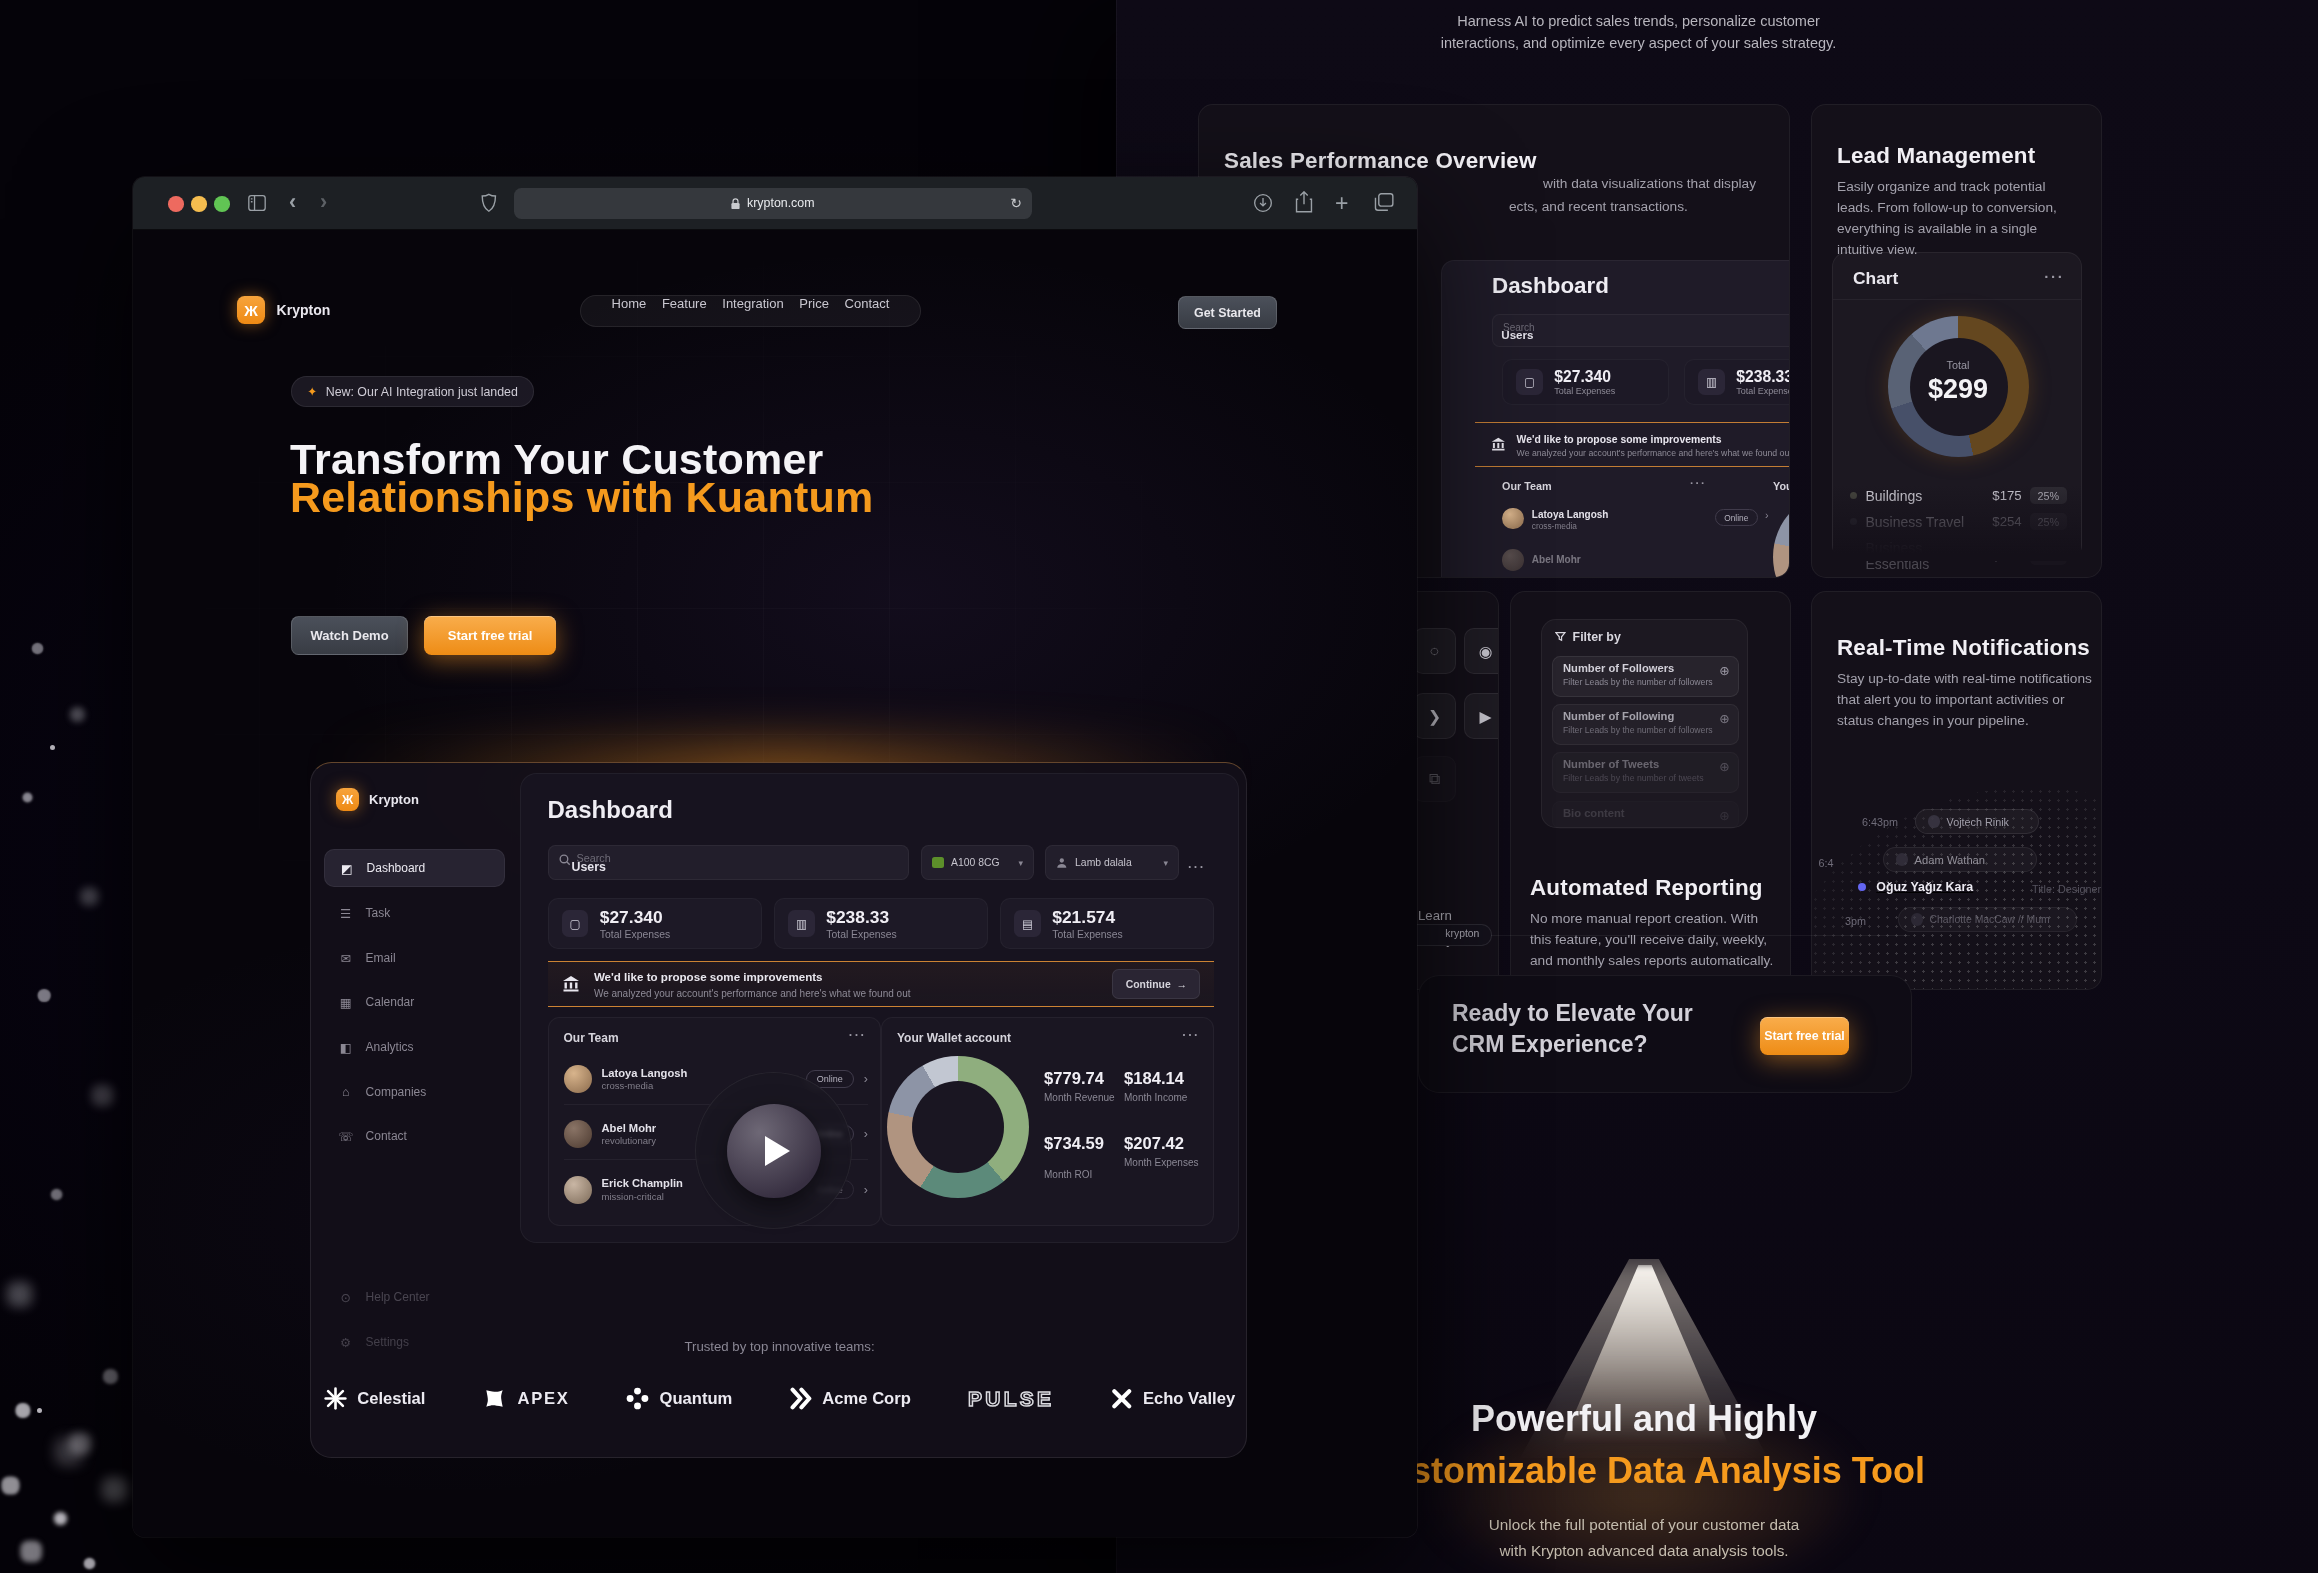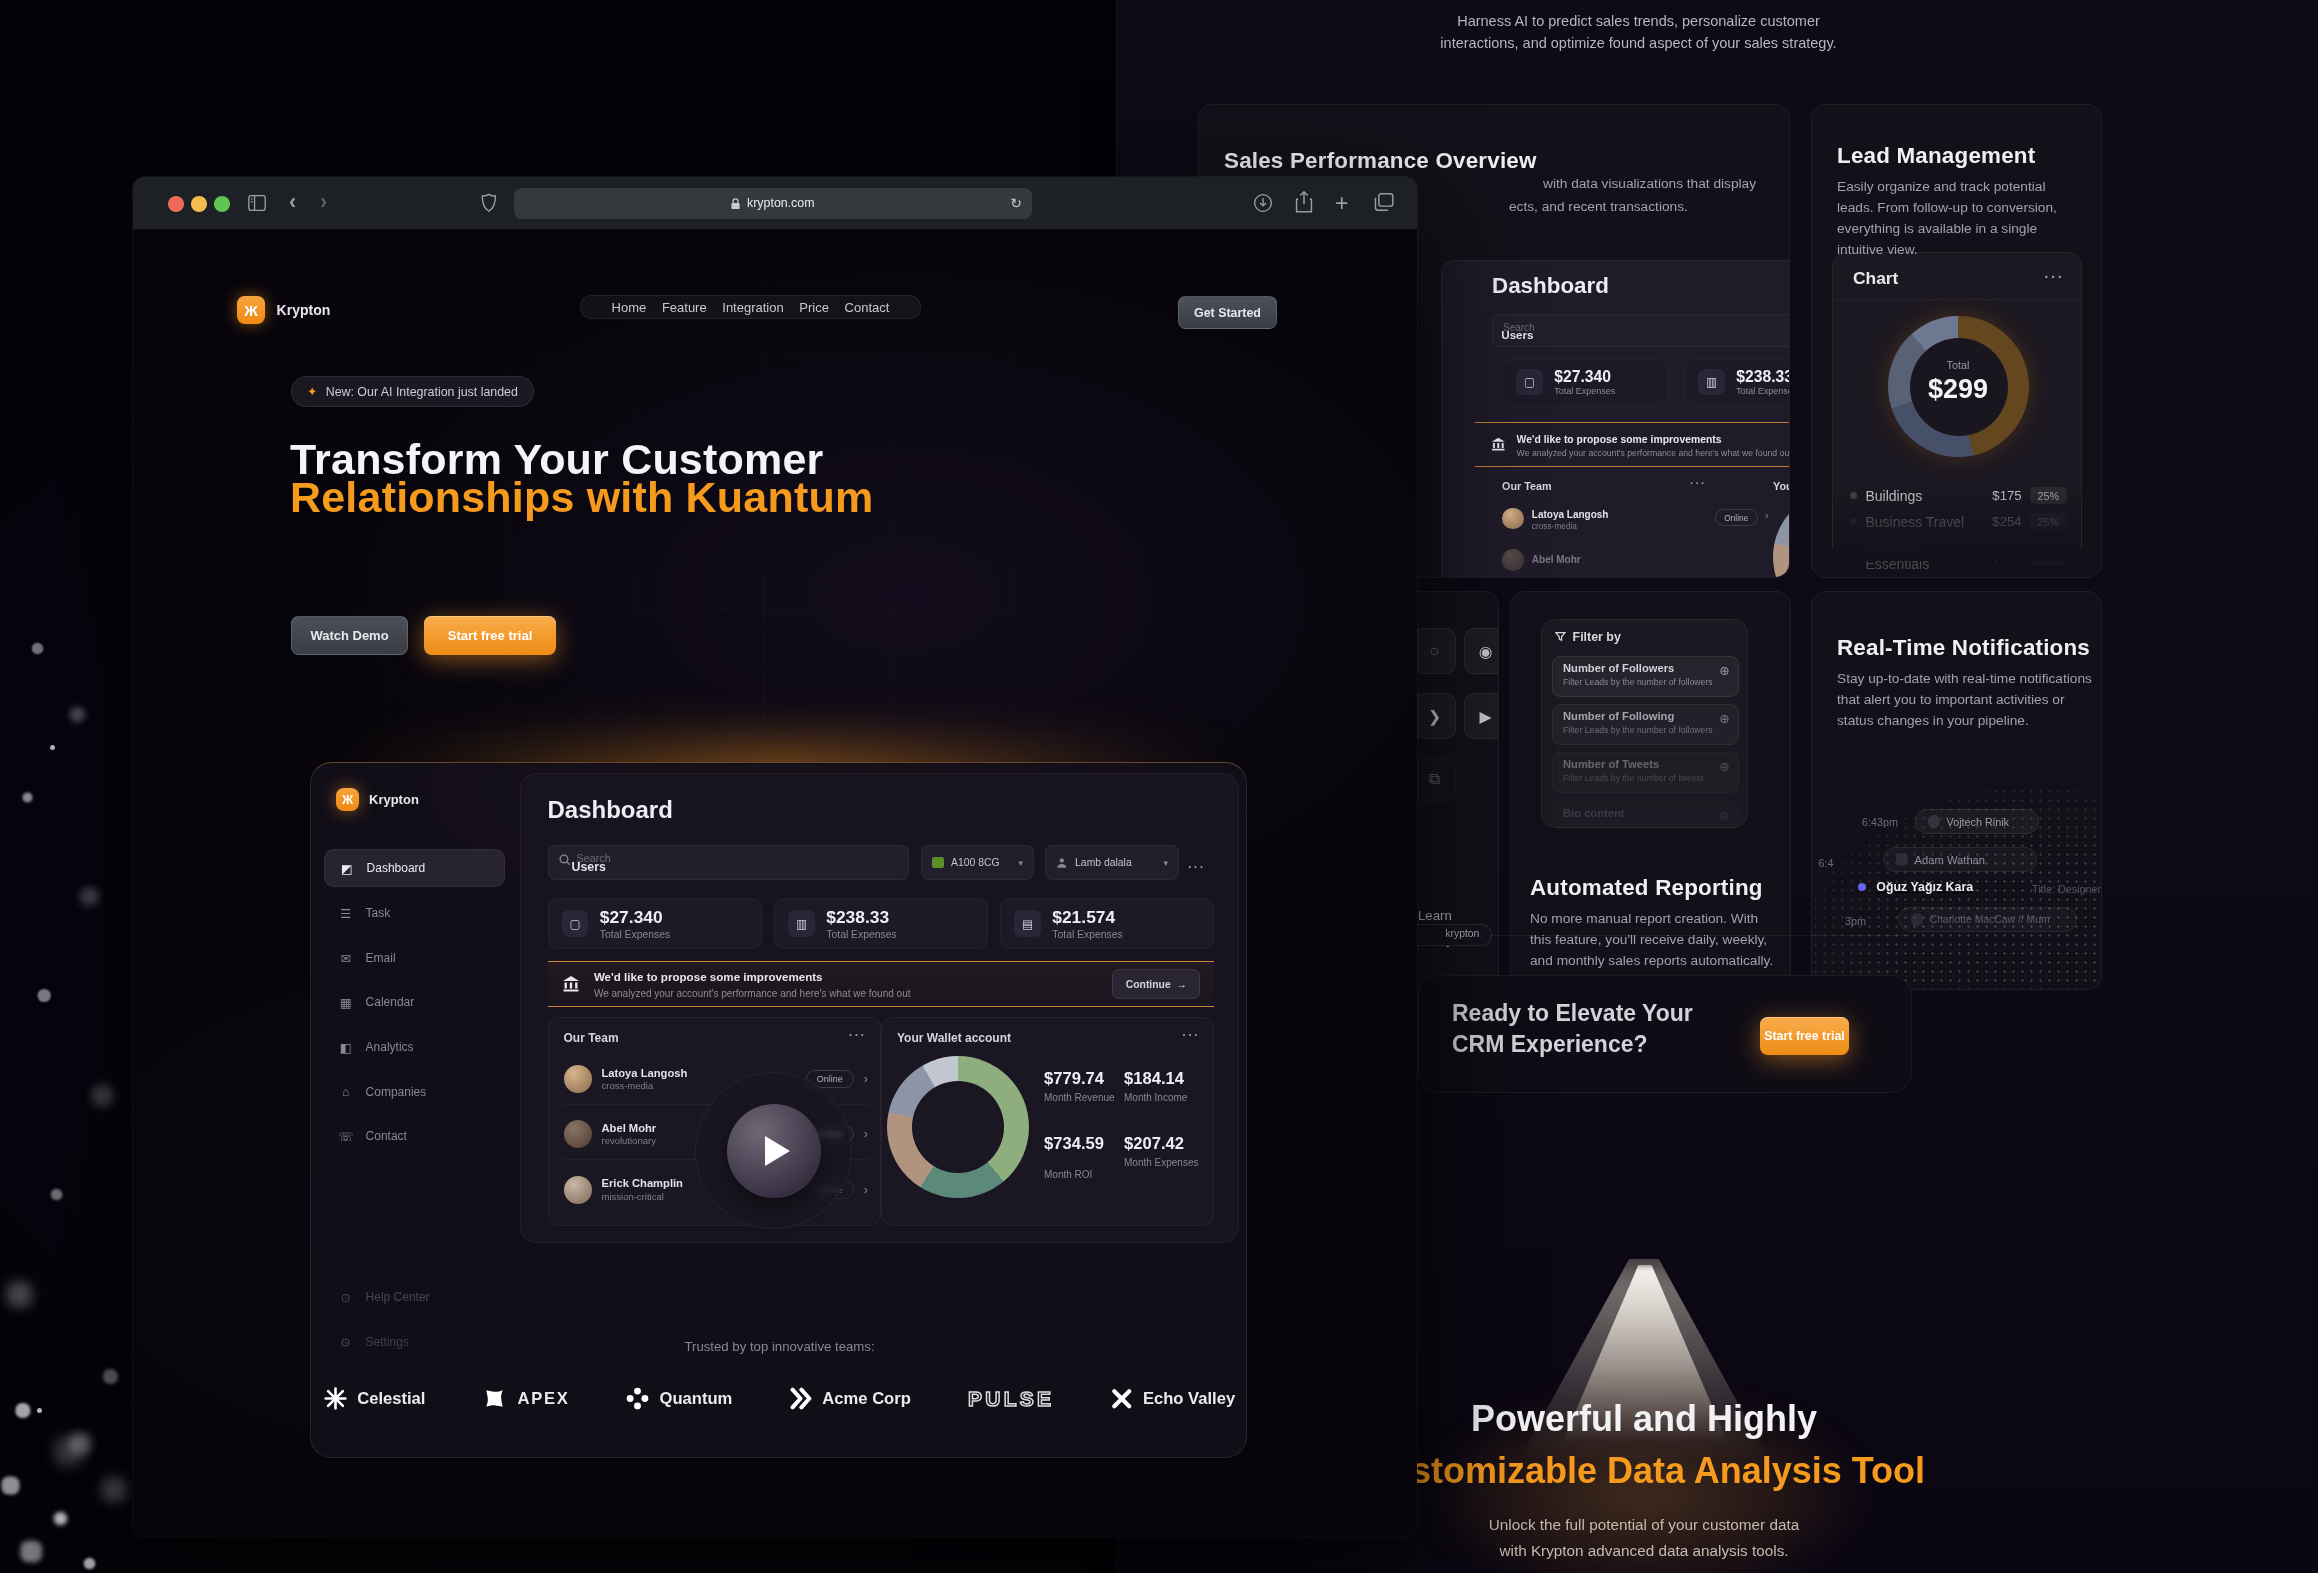--- a/index.html
+++ b/index.html
@@ -83,23 +83,23 @@
   .viewport{position:relative;height:1307px;overflow:hidden;
     background:radial-gradient(828px 497px at 60% 28%, rgba(120,80,180,.10), transparent 70%),
                radial-gradient(662px 414px at 25% 75%, rgba(90,60,140,.06), transparent 70%), #07050b;}
   .viewport::before{content:"";position:absolute;inset:0;pointer-events:none;
     background-image:linear-gradient(rgba(255,255,255,.05) 0.8px, transparent 0.8px),
                      linear-gradient(90deg, rgba(255,255,255,.05) 0.8px, transparent 0.8px);
     background-size:126px 126px;opacity:.5;
     -webkit-mask-image:radial-gradient(787px 621px at 44% 32%, #000, transparent 78%);
     mask-image:radial-gradient(787px 621px at 44% 32%, #000, transparent 78%);}
 
-  .nav-pill{position:absolute;left:447px;top:65px;width:341px;height:24px;border-radius:18px;
+  .nav-pill{position:absolute;left:447px;top:65px;width:341px;height:32px;border-radius:18px;
     background:rgba(255,255,255,.05);border:0.8px solid rgba(255,255,255,.08);
-    display:flex;align-items:center;justify-content:space-evenly;padding:0 15px;}
+    display:flex;align-items:flex-start;justify-content:space-evenly;padding:0 15px;}
   .nav-link{color:#c9c7d0;font-size:13px;}
   .btn{display:flex;align-items:center;justify-content:center;border-radius:7.5px;font-weight:600;}
   .btn-dark{background:linear-gradient(180deg,#4b505a,#383c44);border:0.8px solid rgba(255,255,255,.14);color:#e9e8ed;}
   .btn-orange{background:linear-gradient(180deg,#f9ad4c,#ee8c15);color:#fff;
     box-shadow:0 5px 25px rgba(244,150,40,.5), inset 0 0.8px 0 rgba(255,255,255,.4);}
   .logo-sq{display:flex;align-items:center;justify-content:center;border-radius:7.5px;
     background:linear-gradient(180deg,#f7a43c,#ee8a14);color:#fff;font-weight:900;box-shadow:0 0 15px rgba(244,150,40,.5);}
 
   .badge{position:absolute;left:158px;top:146px;height:31px;border-radius:15.7px;display:flex;align-items:center;gap:8.3px;
     padding:0 15px;background:rgba(44,40,54,.55);border:0.8px solid rgba(255,255,255,.08);color:#cfccd6;font-size:12.4px;}
@@ -151,21 +151,21 @@
 
 <div class="stage">
   <span class="dot b1"></span>
   <span class="dot b2"></span>
   <span class="dot b3"></span>
   <span class="dot b4"></span>
 
   <section class="bg-page">
     <div class="abs" style="left:0;top:10px;width:1043px;text-align:center;font-size:14.5px;line-height:22.4px;color:#b7b5bd;">
       <div>Harness AI to predict sales trends, personalize customer</div>
-      <div>interactions, and optimize found aspect of your sales strategy.</div>
+      <div>interactions, and optimize every aspect of your sales strategy.</div>
     </div>
 
     <div class="card" style="left:81px;top:104px;width:592px;height:474px;overflow:hidden;">
       <div class="abs card-title" style="left:25px;top:43px;">Sales Performance Overview</div>
       <div class="abs card-desc" style="left:344px;top:68px;white-space:nowrap;">with data visualizations that display</div>
       <div class="abs card-desc" style="left:310px;top:91px;white-space:nowrap;">ects, and recent transactions.</div>
 
       <div class="abs" style="left:242px;top:155px;width:424px;height:319px;background:#1f1b28;border:0.8px solid rgba(255,255,255,.05);border-radius:13.2px 13.2px 0 0;overflow:hidden;">
         <div class="abs" style="left:50px;top:11.6px;font-size:22.4px;font-weight:600;color:#efedf3;">Dashboard</div>
         <div class="inp" style="left:50px;top:53px;width:308px;height:33px;">

